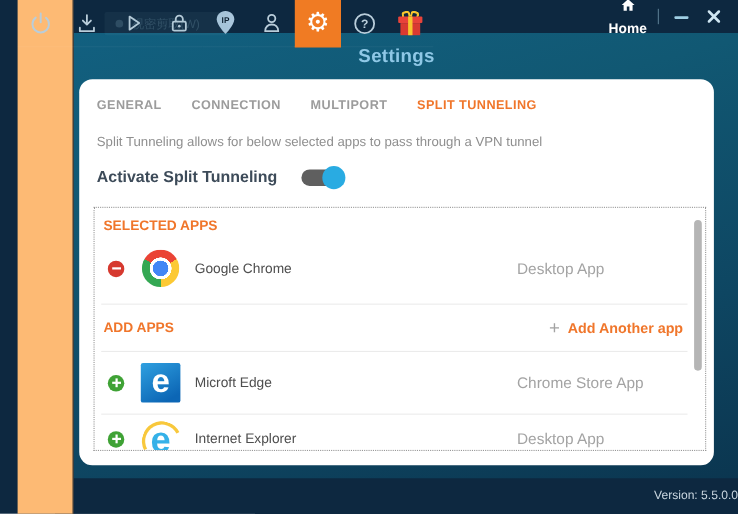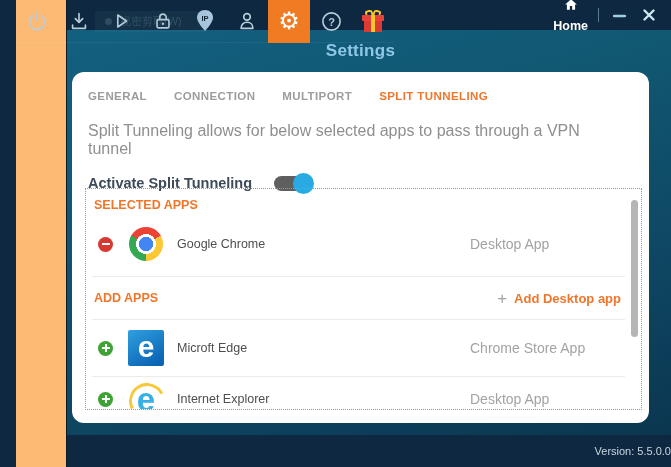--- a/index.html
+++ b/index.html
@@ -63,21 +63,21 @@
 
   
   .card{
     position:absolute;left:22px;right:22px;top:42px;bottom:12px;
     background:#ffffff;border-radius:12px;box-sizing:border-box;
     padding:18px 24px 0 16px;
   }
   .tabs{display:flex;gap:27px;margin-left:0;}
   .tab{font-size:11.5px;font-weight:bold;letter-spacing:0.4px;color:#9c9c9c;cursor:pointer;}
   .tab.active{color:#f0762b;}
-  .description{margin-top:20px;font-size:16px;color:#8f8f8f;}
+  .description{margin-top:20px;font-size:12px;color:#8f8f8f;}
   .activate-row{margin-top:17px;display:flex;align-items:center;gap:22px;}
   .activate-label{font-size:14.5px;font-weight:bold;color:#3d4b59;}
   .toggle{position:relative;width:38px;height:15px;border-radius:8px;background:#5f5f5f;cursor:pointer;}
   .toggle-knob{position:absolute;right:-2px;top:-3px;width:21px;height:21px;border-radius:50%;background:#29abe2;}
 
   
   .apps-box{
     position:absolute;left:13px;right:7px;top:116px;bottom:13px;
     border:1px dotted #979797;box-sizing:border-box;
     padding:4px 16px 0 6px;overflow:hidden;
@@ -276,21 +276,21 @@
               <span class="chrome-logo"></span>
             </span>
           <span class="app-name">Google Chrome</span>
           <span class="app-type">Desktop App</span>
         </div>
 
         <div class="addapps-header">
           <span class="section-heading" style="margin:0 0 0 2px;">ADD APPS</span>
           <span class="add-another">
             <span class="add-plus">+</span>
-            <span class="add-another-label">Add Desktop app</span>
+            <span class="add-another-label">Add Another app</span>
           </span>
         </div>
 
         <div class="app-row row-store">
           <span class="action-btn add"></span>
           <span class="app-icon">
             <span class="edge-logo">e</span>
           </span>
           <span class="app-name">Microft Edge</span>
           <span class="app-type">Chrome Store App</span>

